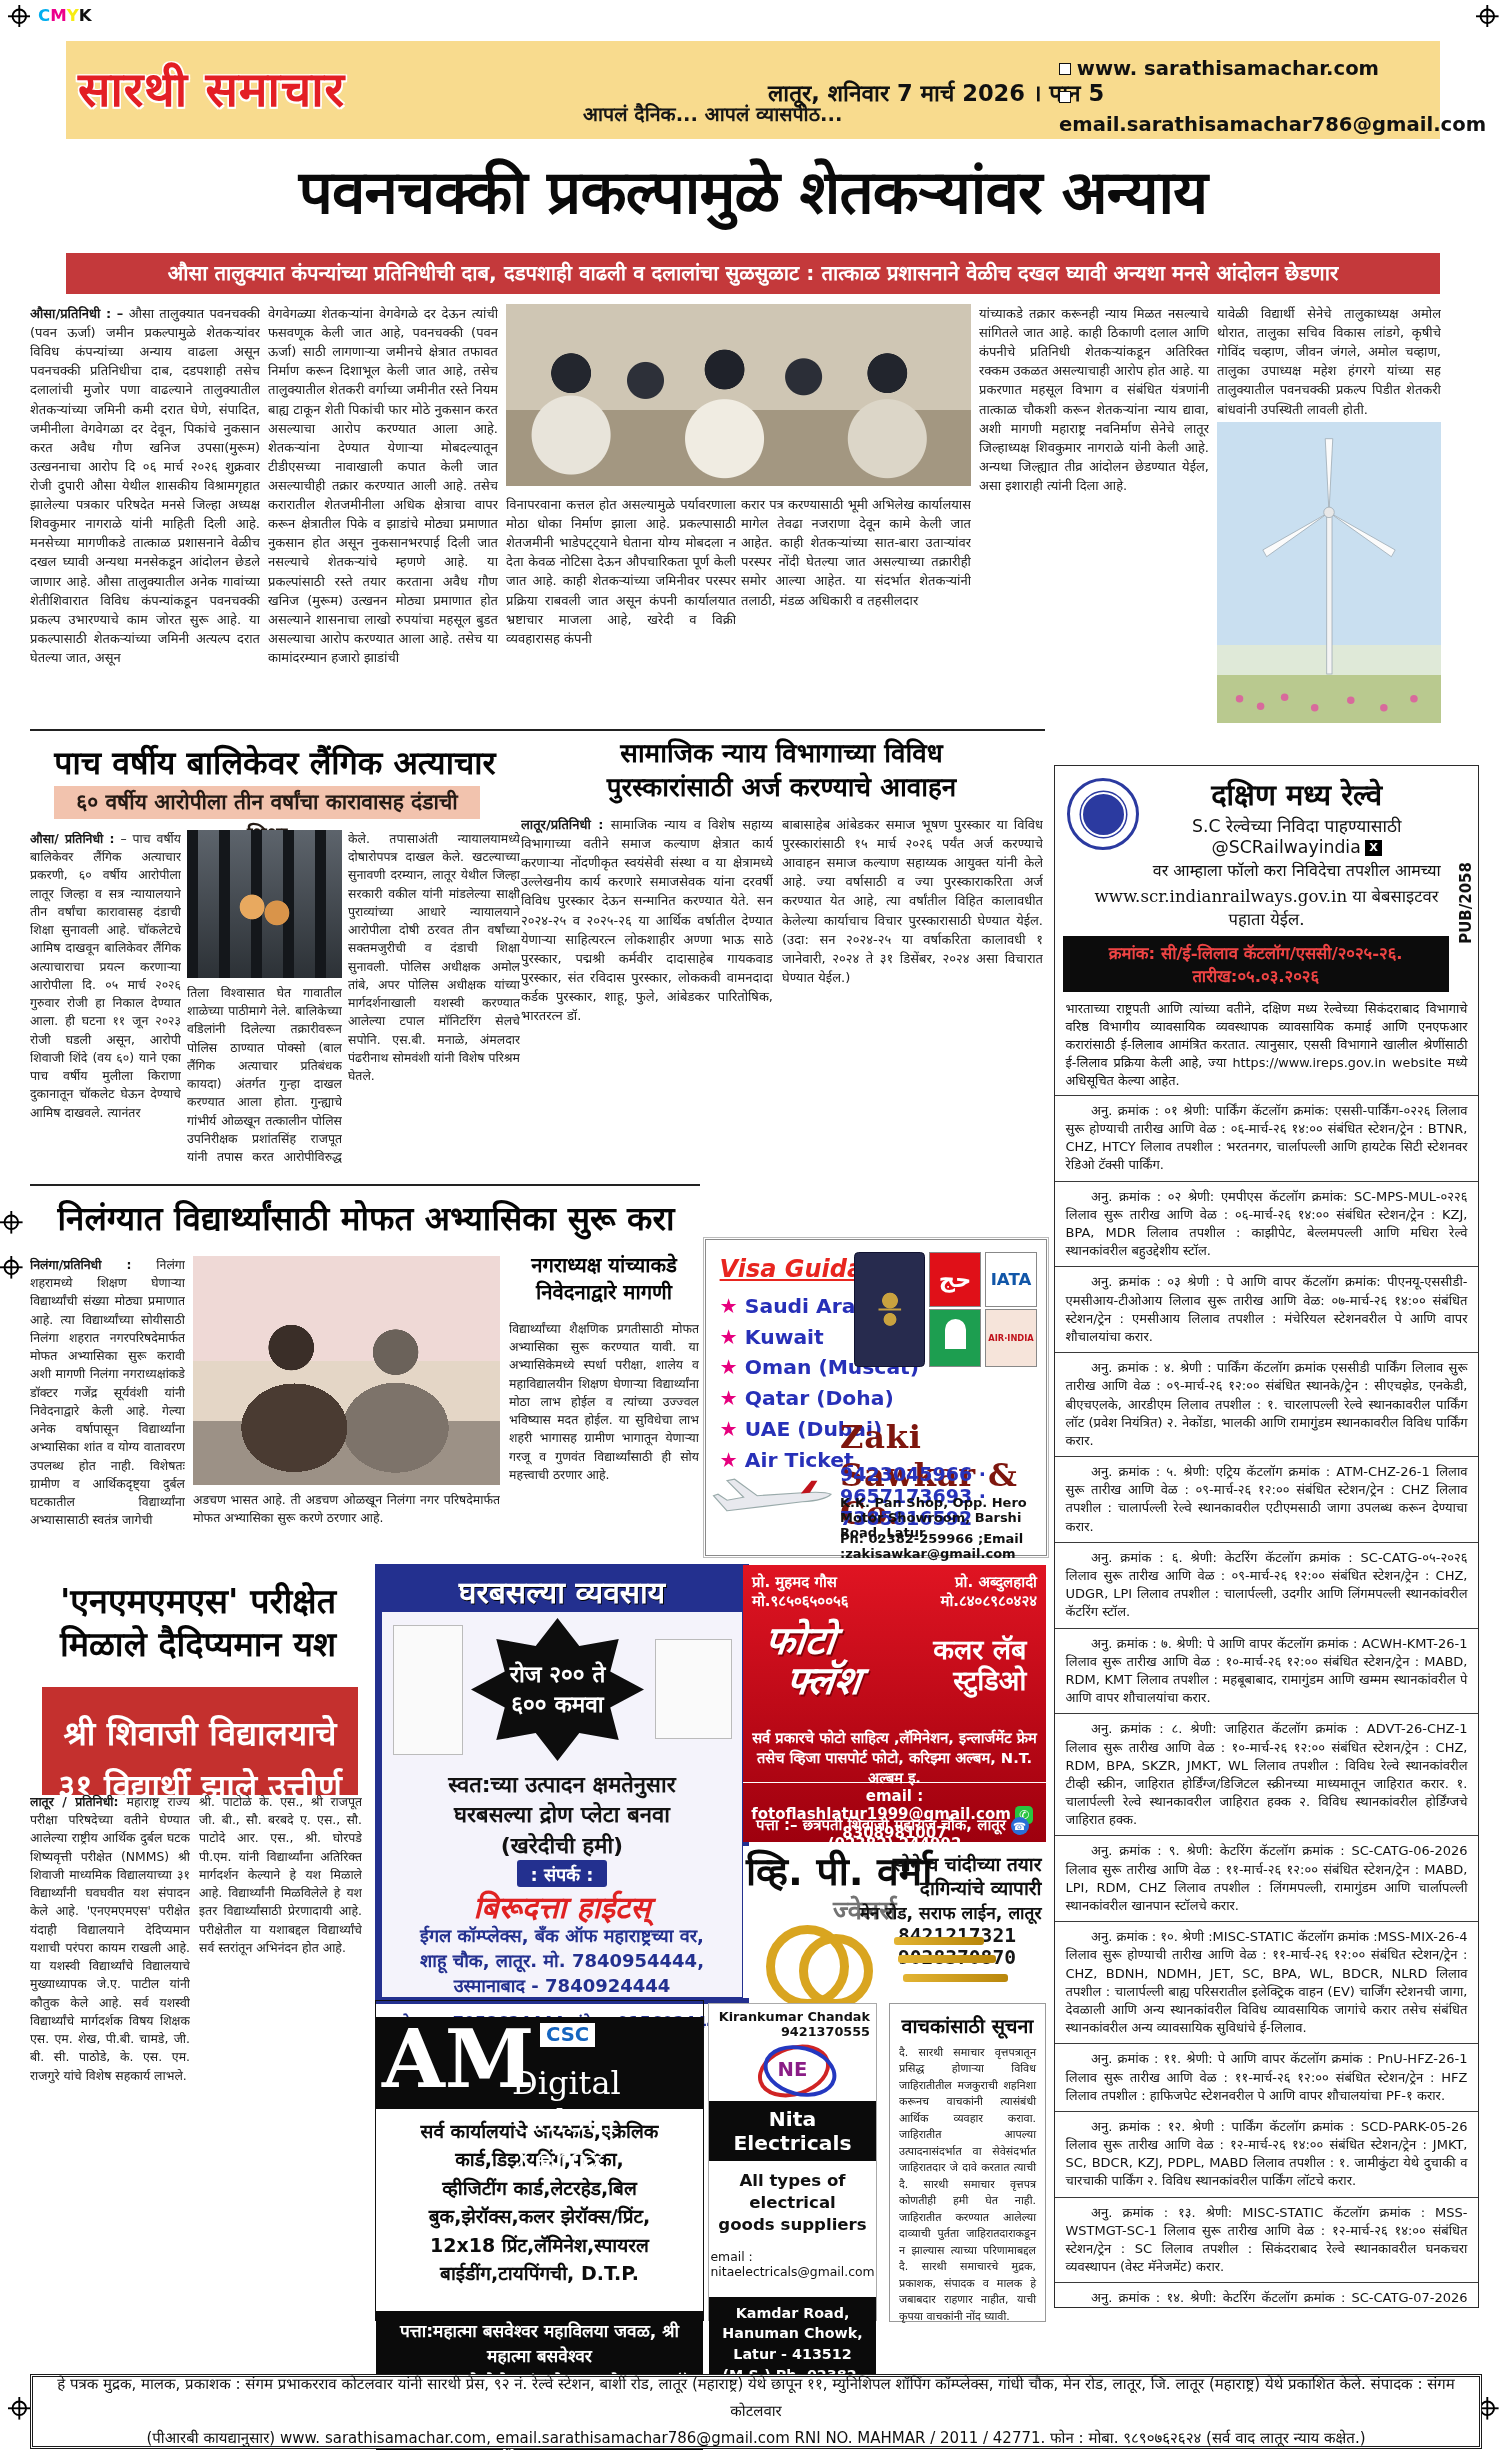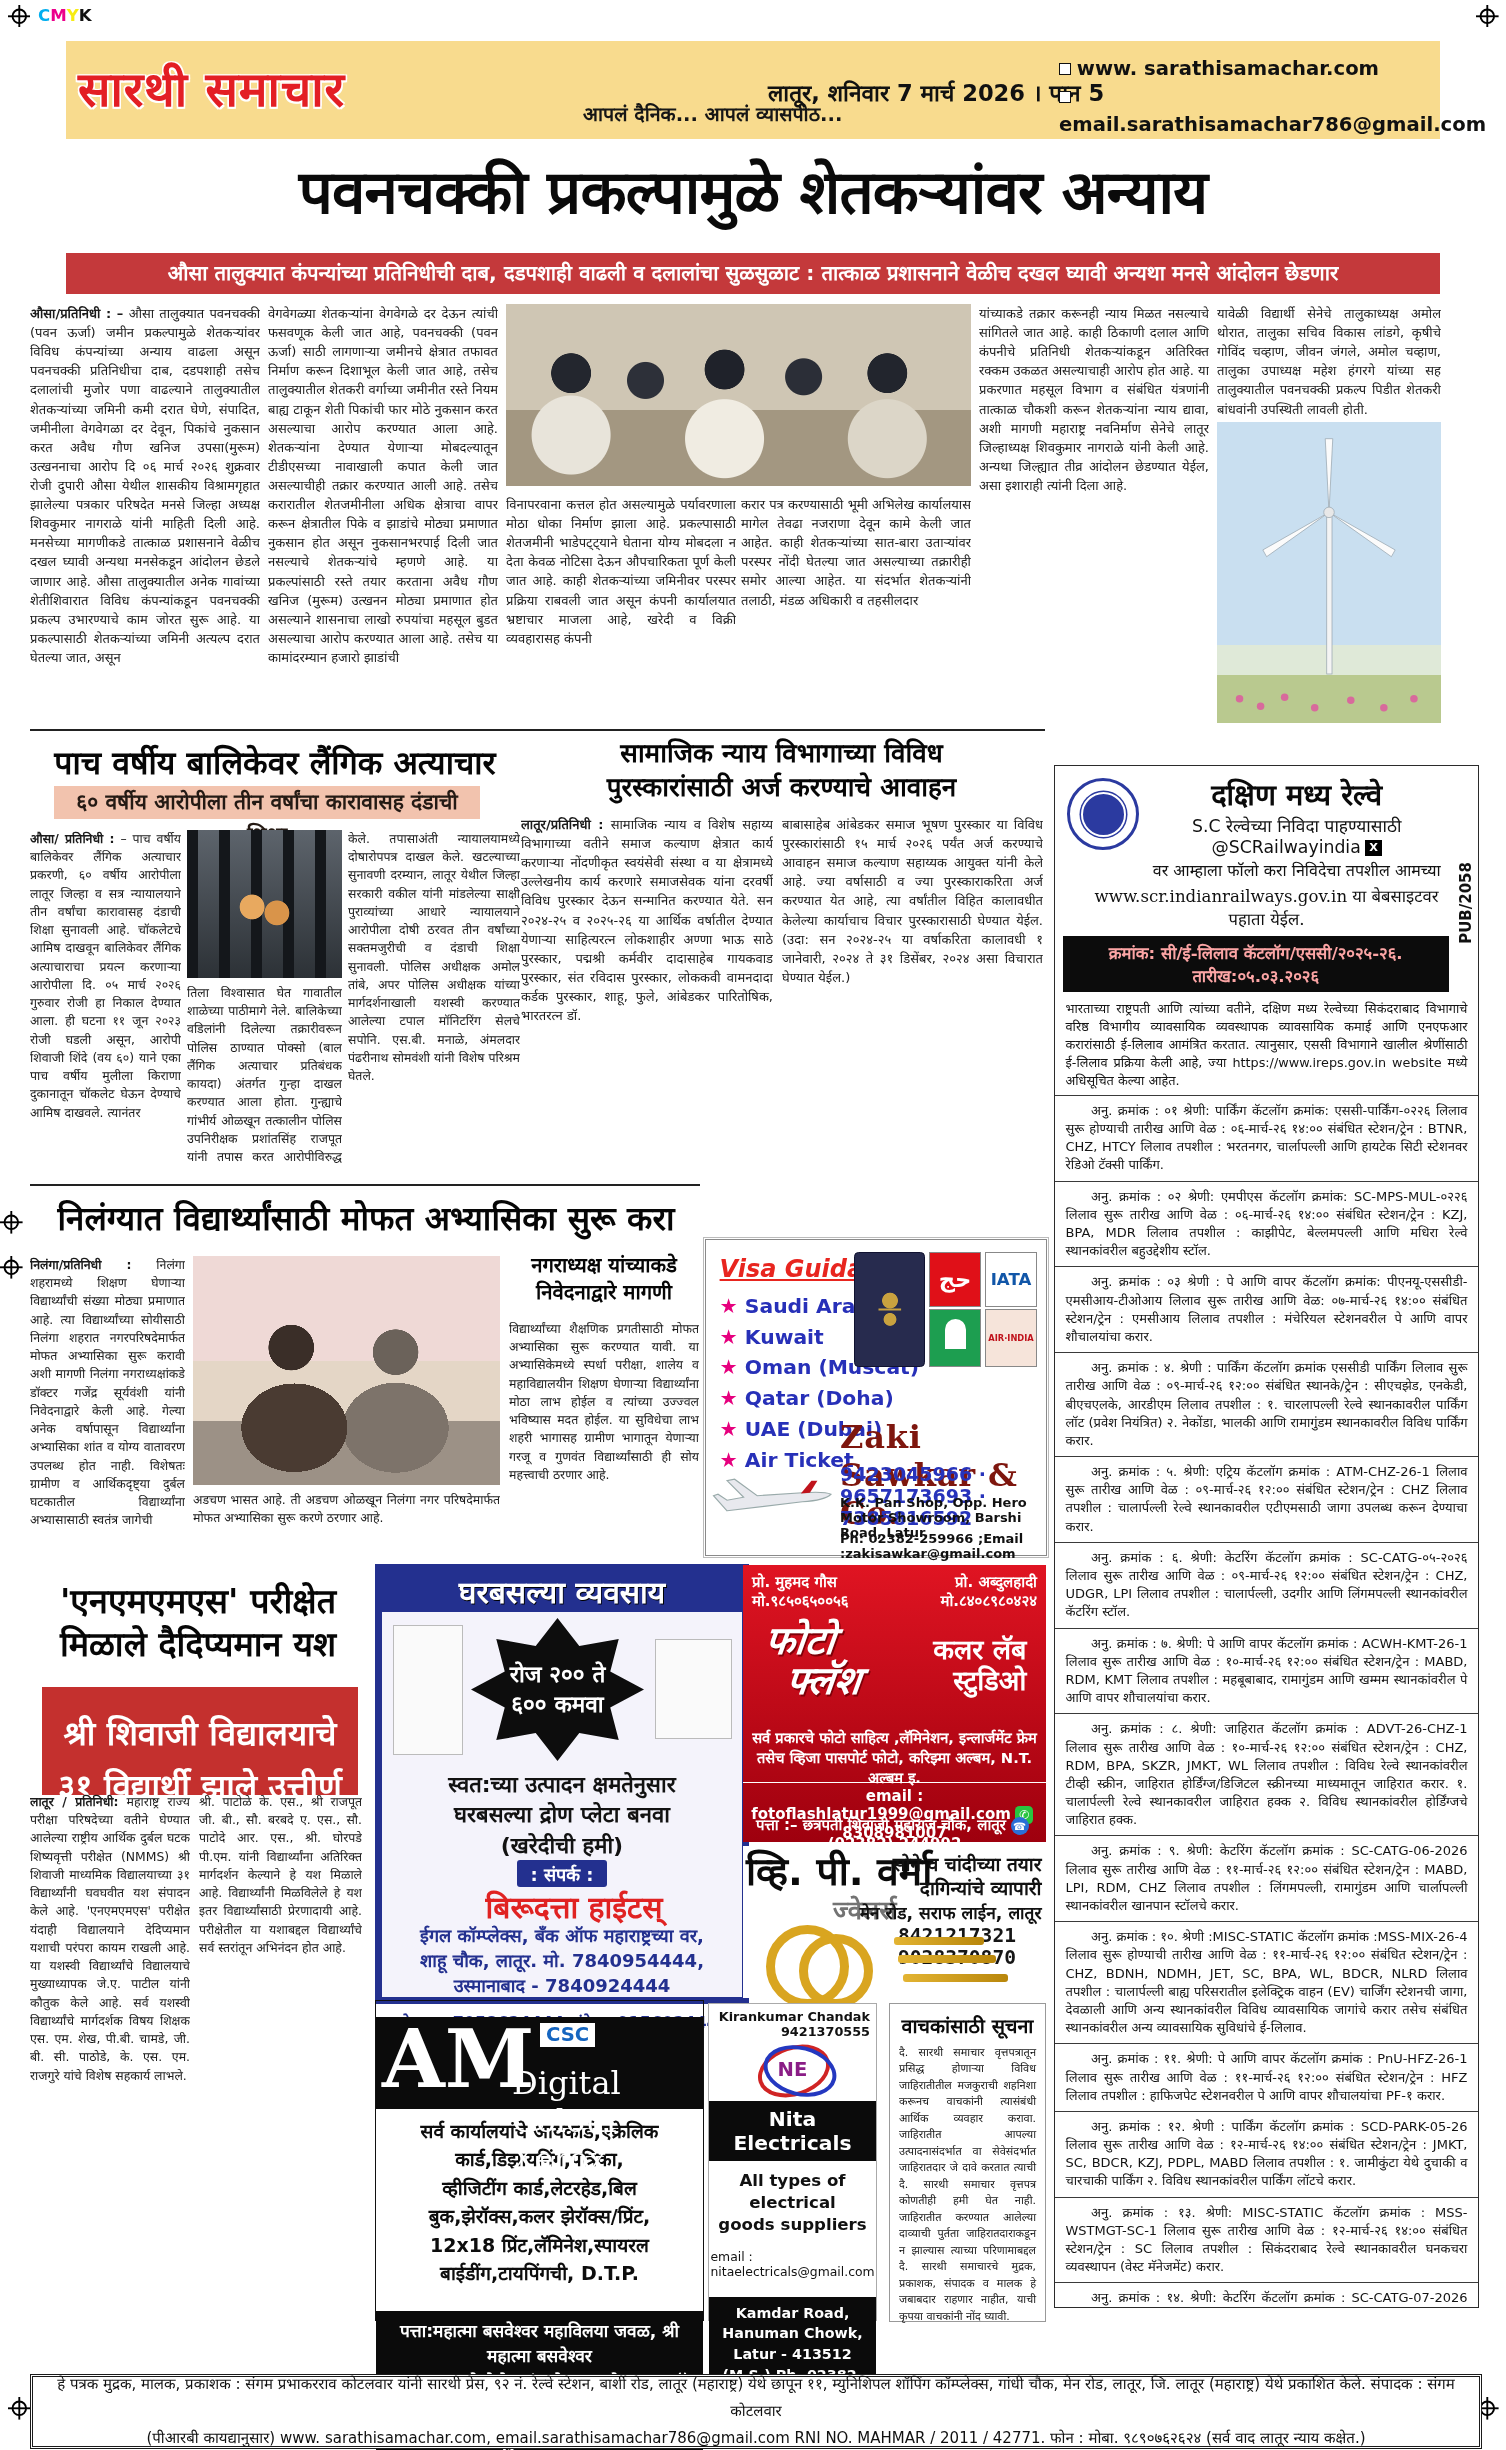--- a/index.html
+++ b/index.html
@@ -49,21 +49,21 @@
       radial-gradient(ellipse at 66% 75%, #7d736a 0 53px, transparent 53px),
       linear-gradient(#efd9d6 0 46%, #e4d6c6 46% 72%, #9c9186 72% 100%);}
   
   .h2{font-weight:800;color:#060606;text-align:center;}
   .pinkbar{background:#F2C3AE;color:#241a14;font-weight:800;text-align:center;}
   
   .rwbox{border:1.9px solid #2b2b2b;background:#fff;}
   .rw-title{font-size:29px;font-weight:800;text-align:center;color:#0a0a0a;}
   .rw-line{font-size:16px;text-align:center;color:#111;}
   .rw-url{font-family:"DejaVu Serif","Liberation Serif",serif;}
-  .rw-bar{background:#0c0c0c;color:#fca5a5;font-size:16.6px;font-weight:700;text-align:center;padding:5.3px 3px;}
+  .rw-bar{background:#0c0c0c;color:#ef4444;font-size:16.6px;font-weight:700;text-align:center;padding:5.3px 3px;}
   .rw-pub{position:absolute;right:3px;top:96px;writing-mode:vertical-rl;transform:rotate(180deg);
           font-size:15px;font-weight:800;color:#111;}
   .rw-intro{font-size:12.8px;line-height:1.42;text-align:justify;padding:7.5px 10.5px 4.5px 10.5px;color:#141414;}
   .rw-item{border-top:1.2px solid #3a3a3a;padding:6px 10.5px;font-size:13px;line-height:1.4;
            text-align:justify;text-indent:25.6px;color:#141414;}
   .xicon{display:inline-block;width:16.6px;height:16.6px;background:#000;color:#fff;font-weight:800;
          font-size:11.3px;line-height:16.6px;text-align:center;vertical-align:middle;margin-left:4.5px;}
   .rw-logo{width:66px;height:66px;border-radius:50%;border:3.8px solid #2b3aa0;background:#fff;
            display:flex;align-items:center;justify-content:center;}
   .rw-logo-in{width:41px;height:41px;border-radius:50%;background:#2b3aa0;border:2.3px solid #fff;
@@ -323,21 +323,21 @@
     <div class="abs machine" style="left:10.5px;top:54px;width:68px;height:128px;"></div>
     <div class="abs machine" style="right:10.5px;top:68px;width:75px;height:98px;"></div>
     <div class="abs burst" style="left:89px;top:47px;width:173px;height:143px;">
       <div>रोज २०० ते</div>
       <div>६०० कमवा</div>
     </div>
     <div class="abs ghar-line" style="left:0;top:197px;width:100%;">स्वत:च्या उत्पादन क्षमतेनुसार</div>
     <div class="abs ghar-line" style="left:0;top:227px;width:100%;">घरबसल्या द्रोण प्लेटा बनवा</div>
     <div class="abs ghar-line" style="left:0;top:258px;width:100%;">(खरेदीची हमी)</div>
     <div class="abs" style="left:0;top:289px;width:100%;text-align:center;"><span class="ghar-contact">: संपर्क :</span></div>
-    <div class="abs ghar-name" style="left:12px;top:315px;width:100%;">बिरूदत्ता हाईटस्</div>
+    <div class="abs ghar-name" style="left:0;top:315px;width:100%;font-style:italic;">बिरूदत्ता हाईटस्</div>
     <div class="abs ghar-addr" style="left:0;top:352px;width:100%;">
       <div>ईगल कॉम्प्लेक्स, बँक ऑफ महाराष्ट्रच्या वर,</div>
       <div>शाहू चौक, लातूर. मो. 7840954444,</div>
       <div><span>उस्मानाबाद - 7840924444</span></div>
     </div>
     <div class="abs ghar-addr" style="left:0;top:441px;width:100%;font-size:16px;">सोलापूर: 7058624444  नांदेड - 9156024444</div>
   </div>
 
   <div class="abs pfbox" style="left:743px;top:1565px;width:303px;height:277px;">
     <div class="abs pf-prop" style="left:9px;top:7.5px;">

